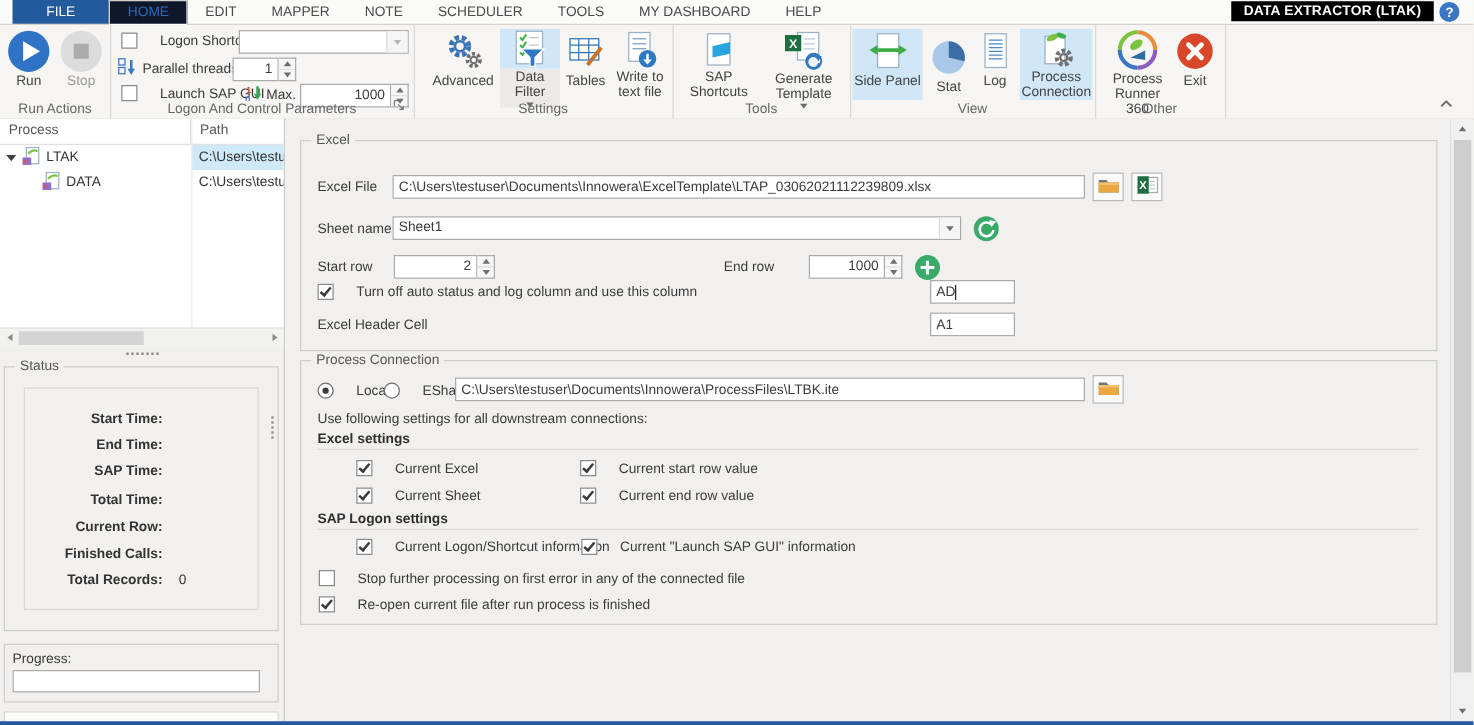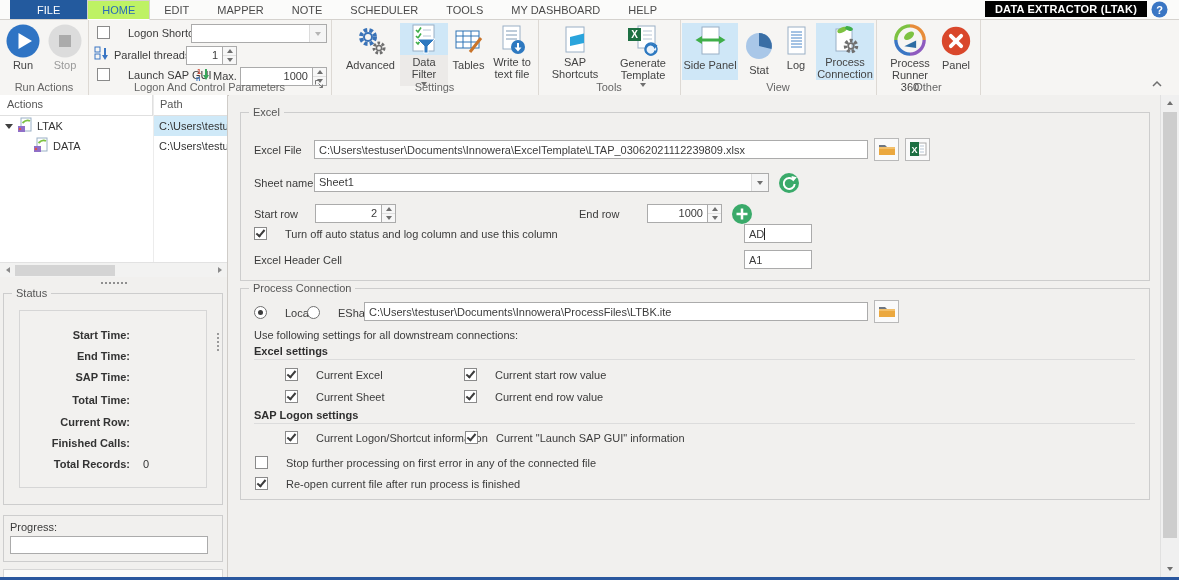--- a/index.html
+++ b/index.html
@@ -6,21 +6,21 @@
   body{width:1179px;height:580px;overflow:hidden;font-family:"Liberation Sans","DejaVu Sans",sans-serif;font-size:11px;color:#3b3b3b;}
   .app{position:relative;width:1179px;height:580px;background:#f1f0ee;overflow:hidden;}
   .abs{position:absolute;}
   .lbl{position:absolute;white-space:nowrap;color:#3b3b3b;}
   .bold{font-weight:bold;color:#2f2f2f;}
 
   
   .tabbar{position:absolute;top:0;left:0;right:0;height:19px;background:#fbfbfa;border-bottom:1px solid #d5d2ce;display:flex;align-items:stretch;z-index:5;}
   .tab{padding:0 14px;display:flex;align-items:center;color:#4a4a4a;cursor:default;}
   .tab-file{background:#235a9e;color:#fff;margin-left:10px;padding:0 27px;}
-  .tab-active{background:#bef264;border:1px solid #d5d2ce;border-bottom:1px solid #fff;color:#2a6bb8;margin-bottom:-1px;}
+  .tab-active{background:#0f172a;border:1px solid #d5d2ce;border-bottom:1px solid #fff;color:#2a6bb8;margin-bottom:-1px;}
   .badge{position:absolute;top:1px;right:32px;height:16px;line-height:16px;background:#000000;color:#fff;font-weight:bold;padding:0 10px;letter-spacing:.2px;}
   .helpbtn{position:absolute;top:1px;right:11px;width:17px;height:17px;}
 
   
   .ribbon{position:absolute;top:19px;left:0;right:0;height:76px;background:#f6f5f3;border-bottom:1px solid #cfccc8;}
   .rgroup{position:absolute;top:0;bottom:0;border-right:1px solid #ddd9d4;}
   .rglabel{position:absolute;bottom:2px;left:0;right:0;text-align:center;color:#666;}
   .bigbtn{position:absolute;top:4px;height:57px;display:flex;flex-direction:column;align-items:center;text-align:center;color:#444;line-height:12px;cursor:default;}
   .bigbtn .ic{height:36px;display:flex;align-items:center;justify-content:center;}
   .selbg{background:#cfe7f7;}
@@ -367,37 +367,37 @@
       <div class="bigbtn" style="left:64px;width:32px;">
         <span class="ic">
           <svg width="34" height="34" viewBox="0 0 36 36">
               <circle cx="18" cy="18" r="15" fill="#d9472b"></circle>
               <g stroke="#fff" stroke-width="4" stroke-linecap="round">
                 <line x1="12.5" y1="12.5" x2="23.5" y2="23.5"></line>
                 <line x1="23.5" y1="12.5" x2="12.5" y2="23.5"></line>
               </g>
             </svg>
         </span>
-        <span>Panel</span>
+        <span>Exit</span>
       </div>
       <div class="rglabel">Other</div>
     </div>
 
     <span class="abs" style="right:16px;bottom:5px;">
       <svg width="12" height="8">
           <polyline points="2,6 6,2 10,6" fill="none" stroke="#6f6f6f" stroke-width="1.5"></polyline>
         </svg>
     </span>
   </div>
 
   <div class="sidebar">
     <div class="tree">
       <div class="tree-coldiv"></div>
       <div class="tree-h">
-        <div class="tc1" style="border-right:1px solid #e0e0e0;">Actions</div>
+        <div class="tc1" style="border-right:1px solid #e0e0e0;">Process</div>
         <div class="tc2">Path</div>
       </div>
       <div class="trow">
         <div class="tc1">
           <i class="exp"></i>
           <span style="margin-right:4px;">
             <svg width="16" height="16">
                 <rect x="4" y="1" width="10" height="13" fill="#fff" stroke="#9ab0c6"></rect>
                 <path d="M5.5 6 q4 -4 7.5 -2" fill="none" stroke="#7dc242" stroke-width="1.8"></path>
                 <rect x="1" y="9" width="7" height="6" fill="#8f6fc8"></rect>

